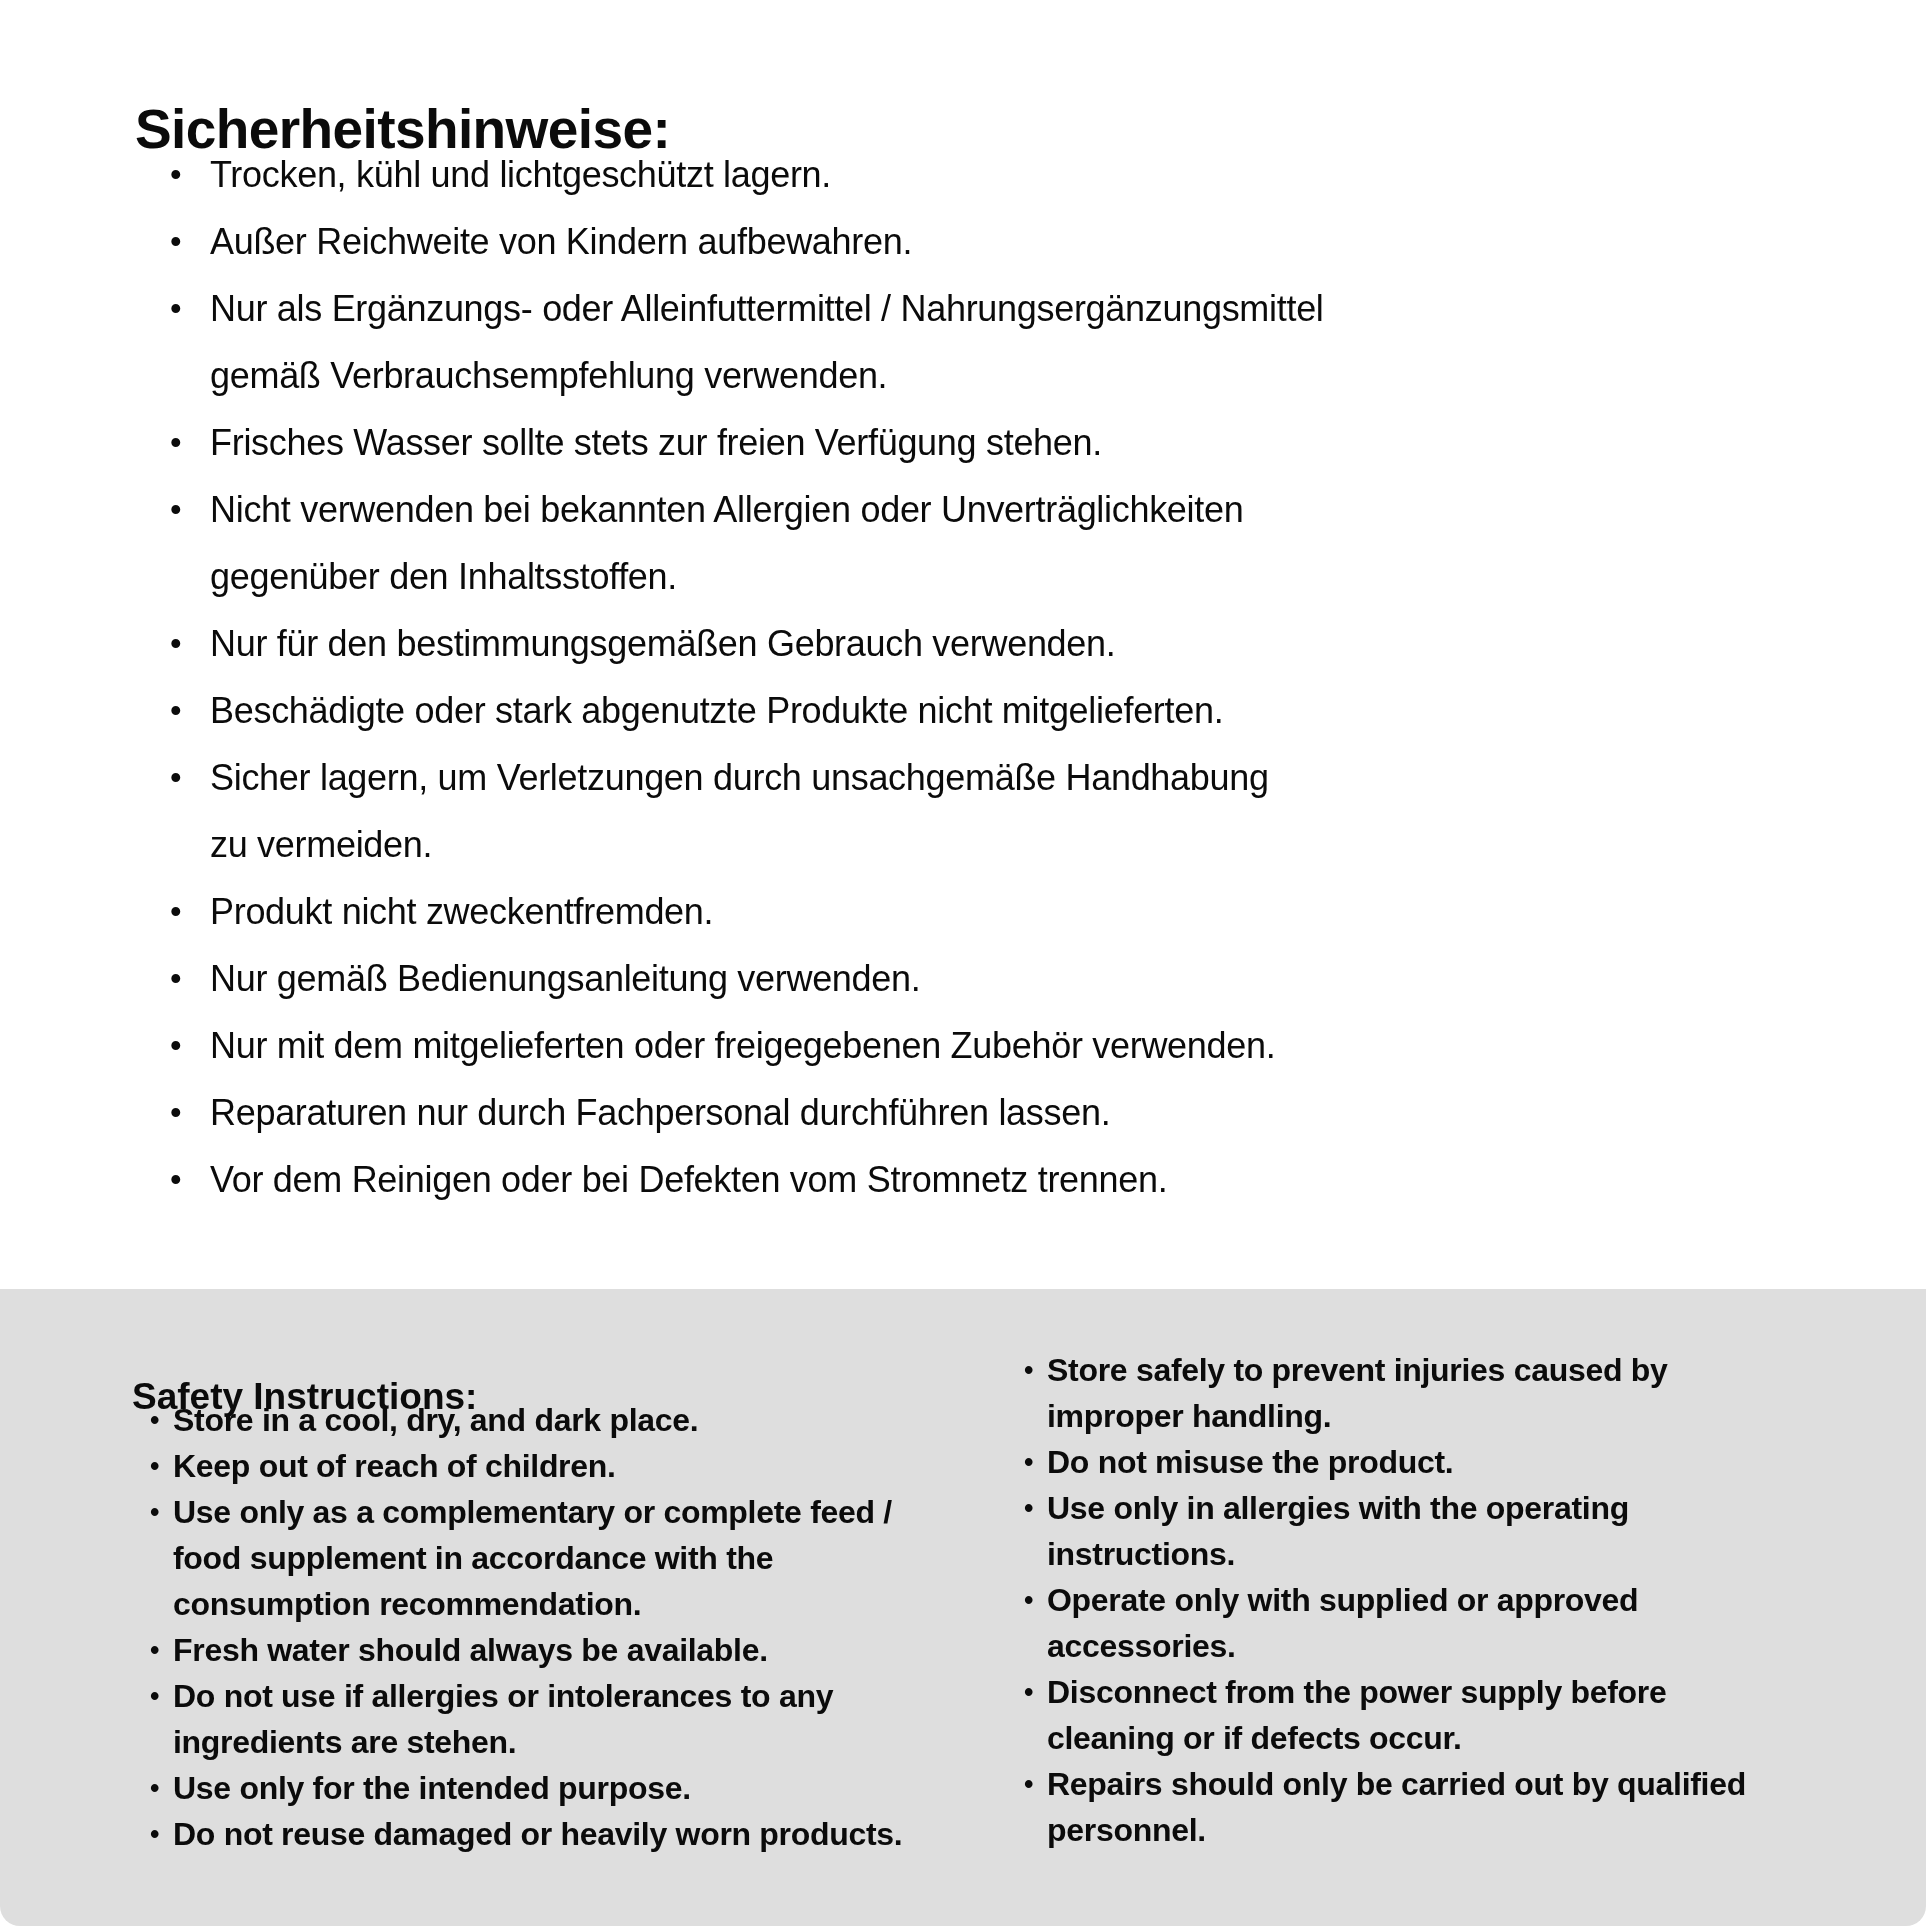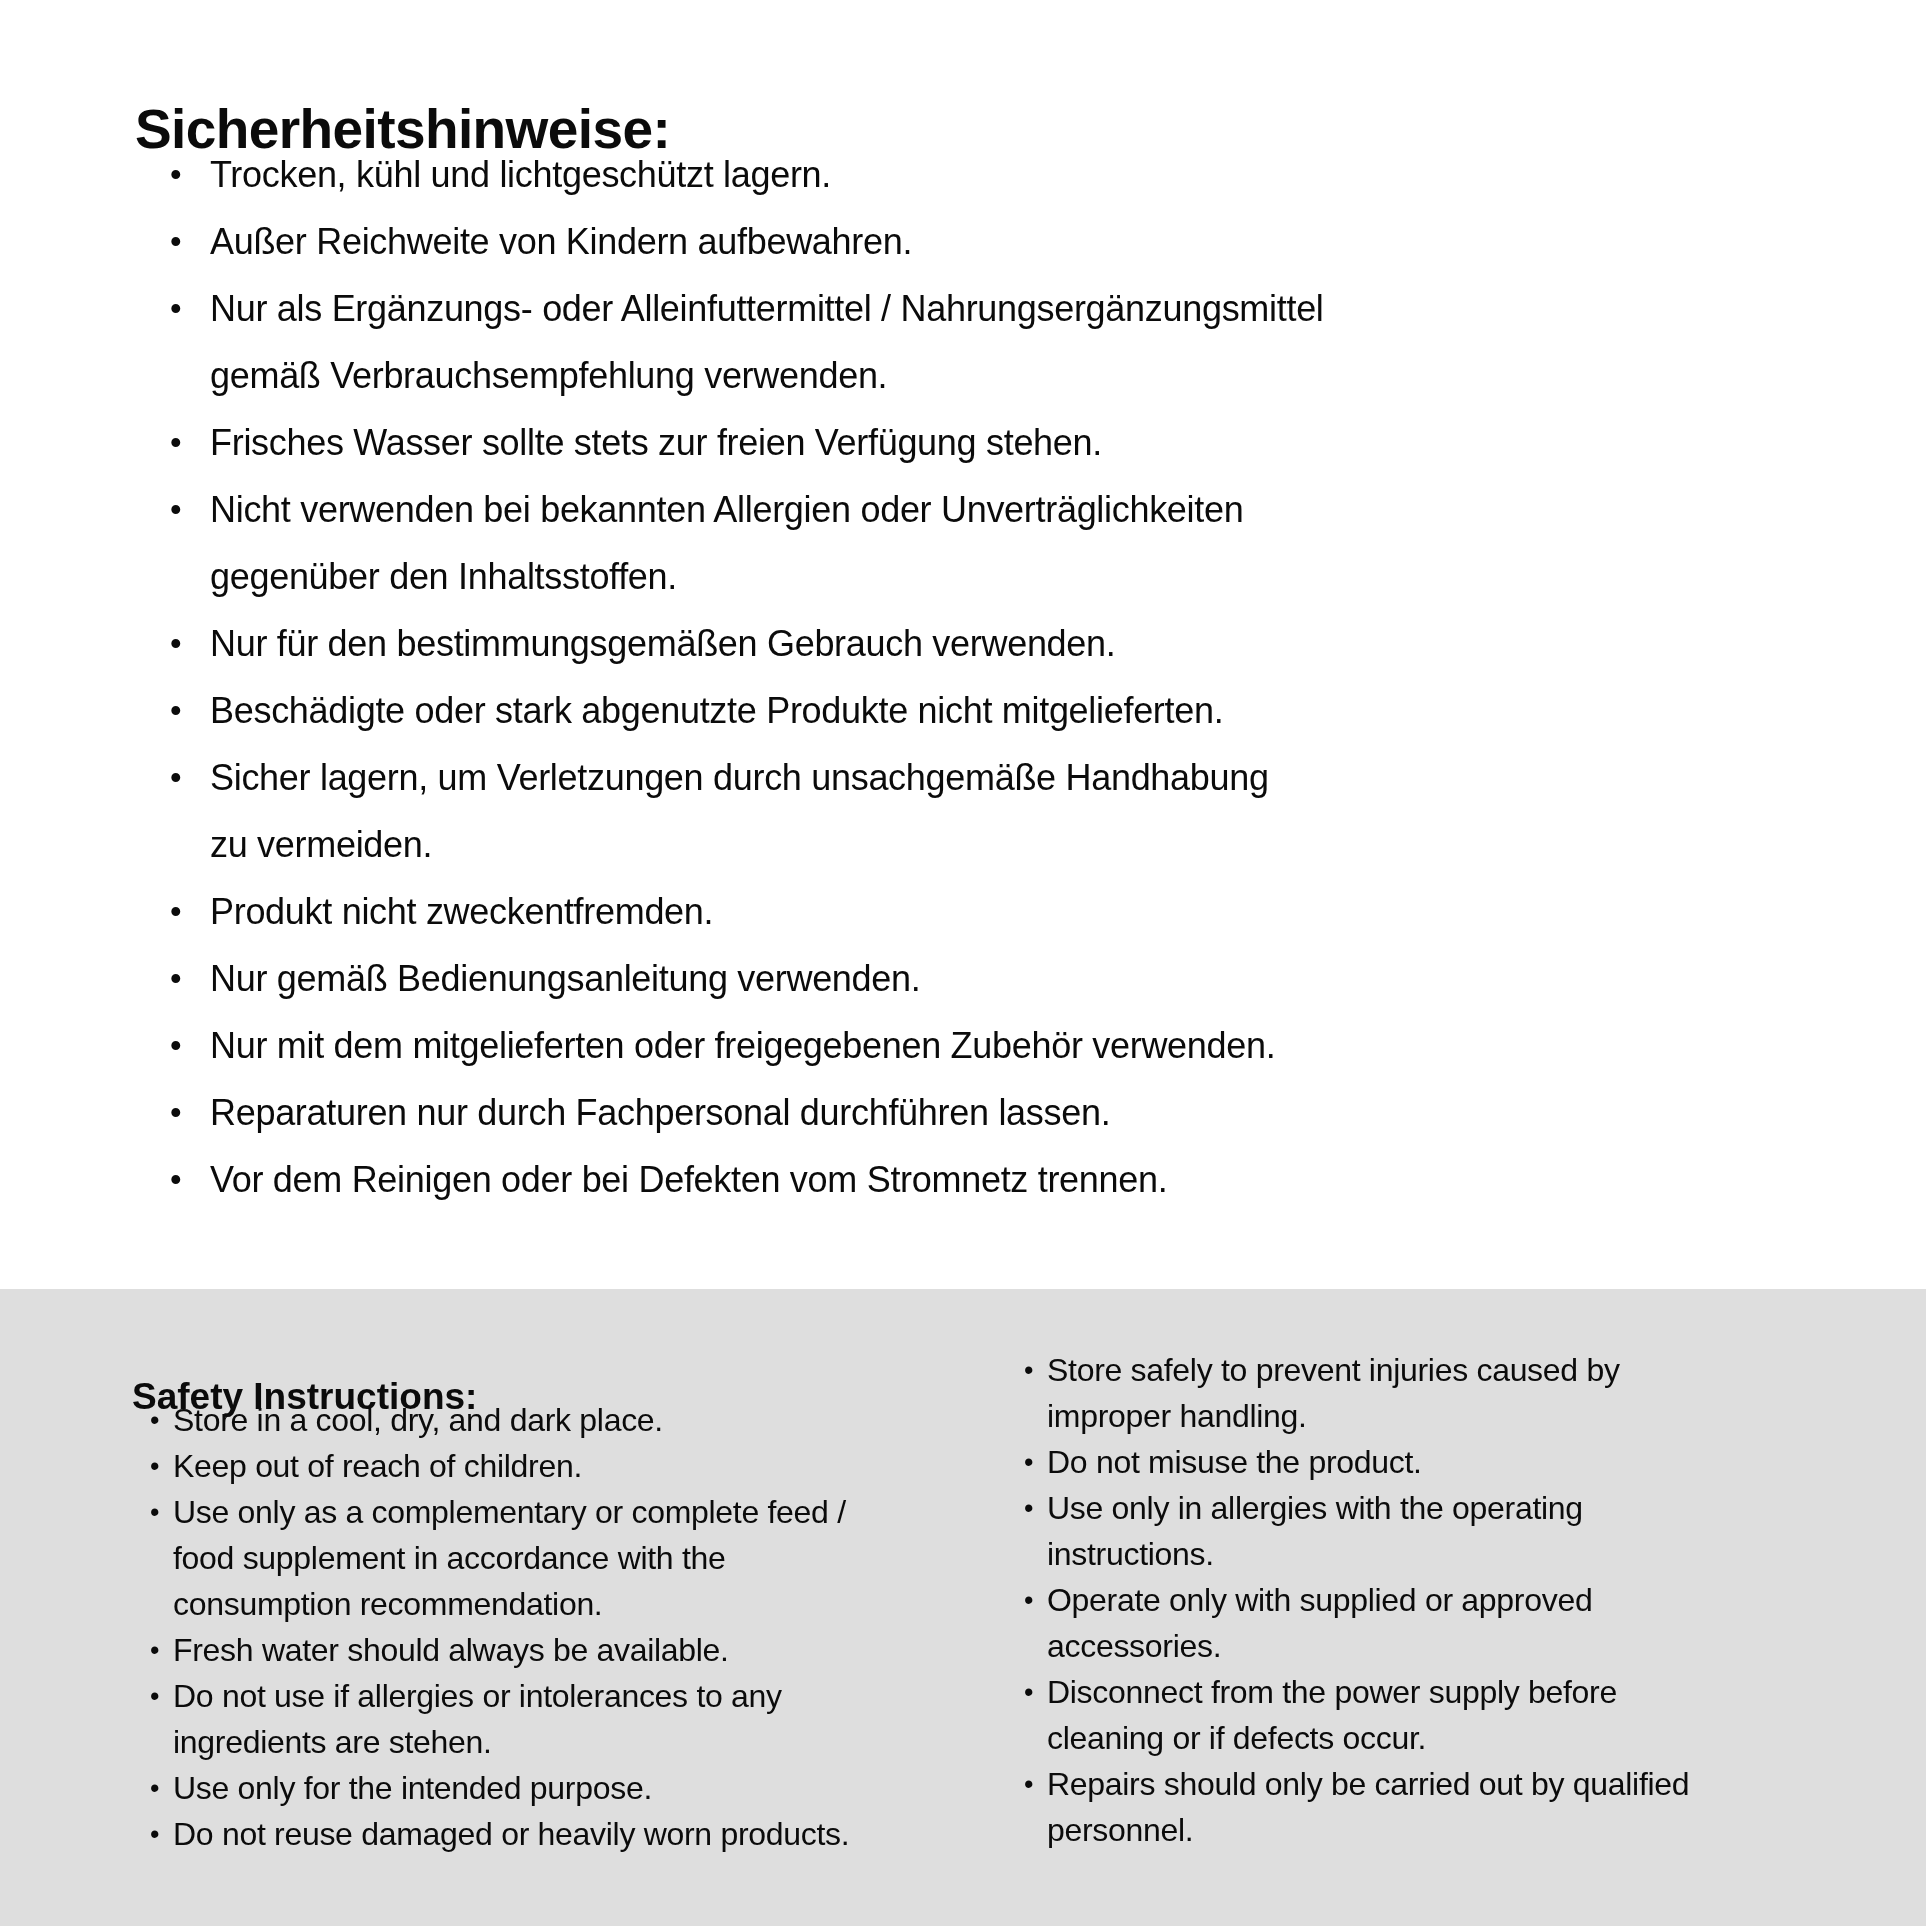--- a/index.html
+++ b/index.html
@@ -12,20 +12,21 @@
     background: #ffffff;
     font-family: "Liberation Sans", sans-serif;
     color: #0b0b0b;
   }
   .page {
     position: relative;
     width: 1926px;
     height: 1926px;
     overflow: hidden;
     background: #ffffff;
+    border-radius: 20px;
   }
 
   
   .de-title {
     position: absolute;
     left: 135px;
     top: 65px;
     font-size: 55px;
     font-weight: 700;
     letter-spacing: -0.6px;
@@ -73,20 +74,21 @@
     top: 1347px;
     font-size: 37px;
     font-weight: 700;
     line-height: 1;
     white-space: nowrap;
   }
   .en-list {
     font-size: 32px;
     line-height: 46px;
     letter-spacing: -0.3px;
+    font-weight: bold;
   }
   .en-list li {
     position: relative;
     white-space: pre-line;
   }
   .en-list li::before {
     content: "\2022";
     position: absolute;
     left: -23px;
     top: 0;

